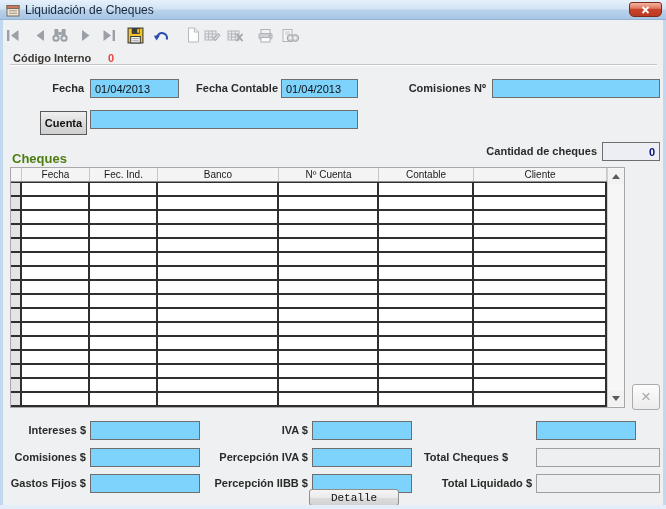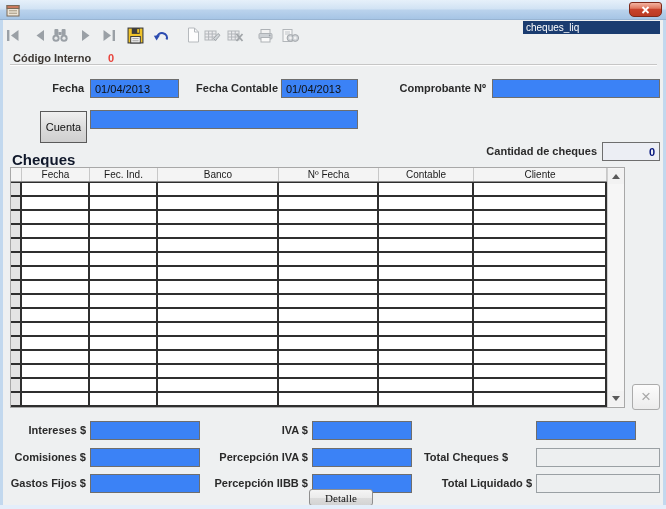--- a/index.html
+++ b/index.html
@@ -34,32 +34,32 @@
     position:absolute; left:523px; top:21px; width:137px; height:13px;
     background:#1a3c70; color:#ffffff; font-size:10px; line-height:13px; padding-left:3px;
   }
   
   .lbl { position:absolute; font-weight:bold; color:#2a2a2a; line-height:19px; }
   .lbl-r { text-align:right; }
   .codigo-label { position:absolute; left:13px; top:52px; font-weight:bold; color:#3c3732; font-size:11px; }
   .codigo-value { position:absolute; left:100px; top:52px; width:14px; font-weight:bold; color:#e8443c; text-align:right; font-size:11px; }
   .divider { position:absolute; left:10px; top:64px; width:647px; height:2px; border-top:1px solid #c6c6c6; border-bottom:1px solid #fdfdfd; }
   .field {
-    position:absolute; height:19px; border:1px solid #6e6e6e; background:#3b82f6;
+    position:absolute; height:19px; border:1px solid #6e6e6e; background:#7dd3fc;
     font-family:"Liberation Sans",sans-serif; font-size:11px; padding:0 4px; color:#101010; outline:none;
   }
   .field.right { text-align:right; }
   .field.disabled-field { background:#edeff0; border-color:#9aa0a4; }
   .cantidad-field { background:#eceef4; color:#00117a; font-weight:bold; }
   .cuenta-btn {
-    position:absolute; left:40px; top:111px; width:47px; height:32px;
+    position:absolute; left:40px; top:111px; width:47px; height:24px;
     background:linear-gradient(180deg,#f0f0f0,#d9d9d9 60%,#cfcfcf); border:1px solid #5a5a5a;
-    font-family:"Liberation Sans",sans-serif; font-size:11px; color:#111; cursor:pointer;
-  }
-  .section-title { position:absolute; left:12px; top:151px; font-weight:bold; font-size:15px; color:#0f172a; }
+    font-family:"Liberation Sans",sans-serif; font-size:11px; color:#111; cursor:pointer;font-weight:bold;
+  }
+  .section-title { position:absolute; left:12px; top:151px; font-weight:bold; font-size:13px; color:#4d7c0f; }
   
   .grid-box {
     position:absolute; left:10px; top:167px; width:615px; height:241px;
     border:1px solid #a8a8a8; background:#ffffff; display:flex; overflow:hidden;
   }
   .grid-area { width:596px; overflow:hidden; }
   .grid-hrow { display:flex; height:14px; background:#f4f4f4; border-bottom:1px solid #8e8e8e; }
   .hcell {
     font-size:10px; color:#1a1a1a; text-align:center; line-height:14px;
     border-right:1px solid #c8c8c8; background:#f4f4f4; overflow:hidden; white-space:nowrap;
@@ -82,38 +82,39 @@
   .sb-up::after { content:""; border-left:4px solid transparent; border-right:4px solid transparent; border-bottom:5px solid #5a5a5a; }
   .sb-down::after { content:""; border-left:4px solid transparent; border-right:4px solid transparent; border-top:5px solid #5a5a5a; }
   .xdel-btn {
     position:absolute; left:632px; top:384px; width:28px; height:26px;
     border:1px solid #ababab; border-radius:3px;
     background:linear-gradient(180deg,#fcfcfc,#ececec);
     color:#a8a8a8; font-size:17px; line-height:23px; text-align:center; cursor:pointer;
   }
   
   .detalle-btn {
-    position:absolute; left:309px; top:489px; width:64px; height:17px;
+    position:absolute; left:309px; top:489px; width:90px; height:17px;
     border:1px solid #8e8e8e; border-radius:3px;
     background:linear-gradient(180deg,#f5f5f5 0%,#ebebeb 50%,#dcdcdc 55%,#d3d3d3 100%);
-    font-family:Liberation Serif, serif; font-size:11px; color:#111; cursor:pointer;
+    font-family:Liberation Mono, monospace; font-size:11px; color:#111; cursor:pointer;
   }
 </style>
 </head>
 <body>
 
 <div class="window">
 
   <div class="titlebar">
     <svg class="title-icon" viewBox="0 0 14 14">
       <rect x="1" y="2.5" width="12" height="10.5" fill="#ece4d6" stroke="#7a6a58"></rect>
       <rect x="1" y="2.5" width="12" height="3" fill="#c97a5e" stroke="#7a6a58"></rect>
       <rect x="3" y="7" width="8" height="1.4" fill="#b8ac98"></rect>
       <rect x="3" y="9.6" width="8" height="1.4" fill="#b8ac98"></rect>
     </svg>
+    <span class="title-text">Liquidación de Cheques</span>
     <span class="close-btn">
       <svg width="9" height="8" viewBox="0 0 9 8">
         <path d="M1.5,1 L7.5,7 M7.5,1 L1.5,7" stroke="#ffffff" stroke-width="1.8"></path>
       </svg>
     </span>
   </div>
 
   <span class="tool" style="left:4px">
     <svg width="15" height="13" viewBox="0 0 15 13">
       <rect x="1" y="1" width="2.4" height="11" fill="#9aa0a6"></rect>
@@ -202,48 +203,47 @@
       <rect x="2" y="1.5" width="9" height="12" fill="#f6f6f6" stroke="#b2b6ba"></rect>
       <line x1="4" y1="4" x2="9" y2="4" stroke="#c2c6ca"></line>
         <line x1="4" y1="6" x2="9" y2="6" stroke="#c2c6ca"></line>
       <circle cx="9.5" cy="10" r="3.4" fill="#cdd1d5" stroke="#a2a6aa"></circle>
       <circle cx="14.2" cy="10" r="3.4" fill="#cdd1d5" stroke="#a2a6aa"></circle>
       <circle cx="9.5" cy="10" r="1.4" fill="#f2f2f2"></circle>
         <circle cx="14.2" cy="10" r="1.4" fill="#f2f2f2"></circle>
     </svg>
     </span>
 
-  <div class="badge">cheques_liq</div>
 
   <div class="codigo-label">Código Interno</div>
   <div class="codigo-value">0</div>
   <div class="divider"></div>
 
   <div class="lbl lbl-r" style="left:30px; top:79px; width:54px;">Fecha</div>
   <input class="field" style="left: 90px; top: 79px; width: 89px;" value="01/04/2013">
   <div class="lbl lbl-r" style="left:190px; top:79px; width:88px;">Fecha Contable</div>
   <input class="field" style="left: 281px; top: 79px; width: 77px;" value="01/04/2013">
-  <div class="lbl lbl-r" style="left:390px; top:79px; width:96px;">Comprobante Nº</div>
+  <div class="lbl lbl-r" style="left:390px; top:79px; width:96px;">Comisiones Nº</div>
   <input class="field" style="left: 492px; top: 79px; width: 168px;" value="">
 
   <button class="cuenta-btn">Cuenta</button>
   <input class="field" style="left: 90px; top: 110px; width: 268px;" value="">
 
   <div class="section-title">Cheques</div>
   <div class="lbl lbl-r" style="left:470px; top:142px; width:127px;">Cantidad de cheques</div>
   <input class="field right cantidad-field" style="left: 602px; top: 142px; width: 58px;" value="0">
 
   <div class="grid-box">
     <div class="grid-area">
       <div class="grid-hrow">
           <div class="hcell col0"></div>
           <div class="hcell col1">Fecha</div>
           <div class="hcell col2">Fec. Ind.</div>
           <div class="hcell col3">Banco</div>
-          <div class="hcell col4">Nº Fecha</div>
+          <div class="hcell col4">Nº Cuenta</div>
           <div class="hcell col5">Contable</div>
           <div class="hcell col6">Cliente</div>
         </div>
       <div class="grid-rows">
           <div class="grow">
             <div class="gcell selcell col0"></div>
             <div class="gcell col1"></div>
             <div class="gcell col2"></div>
             <div class="gcell col3"></div>
             <div class="gcell col4"></div>

